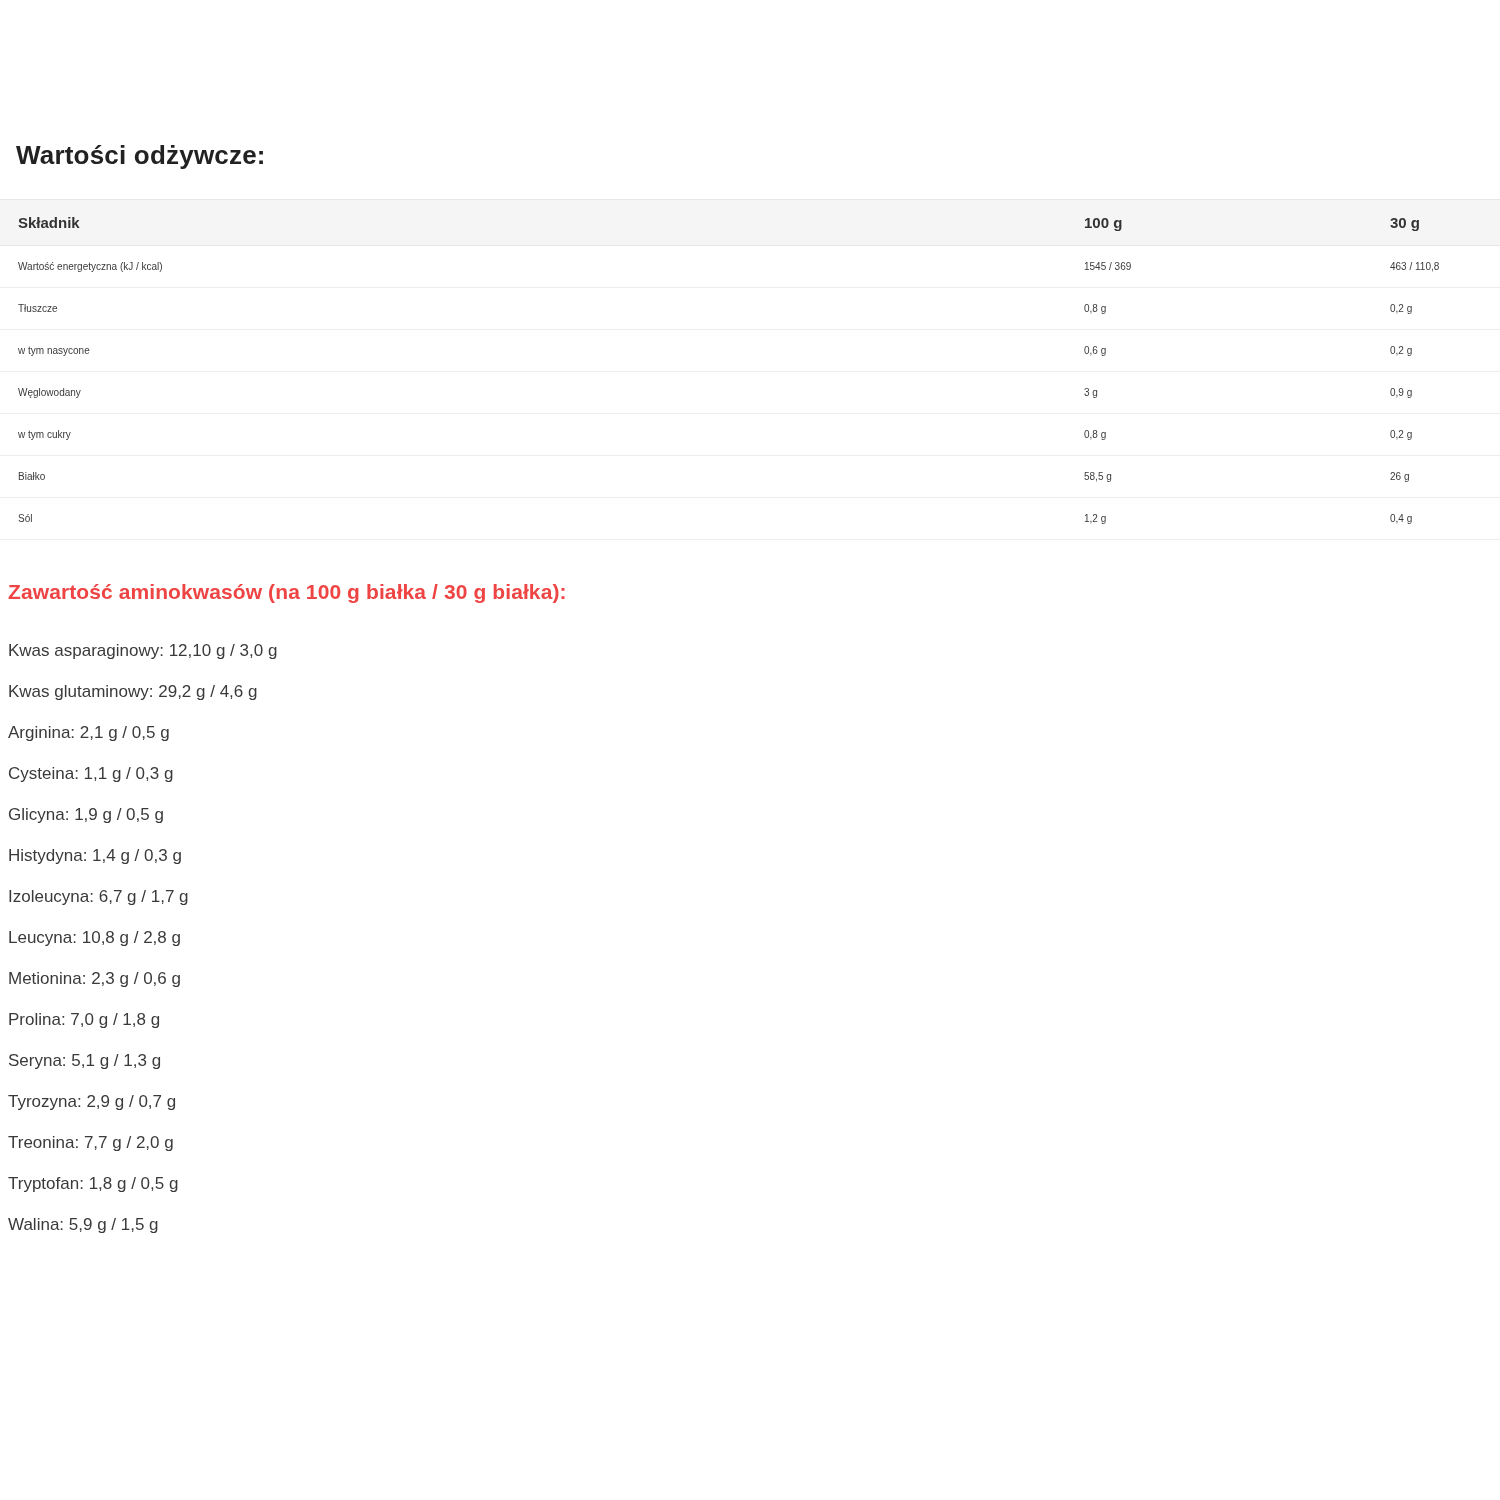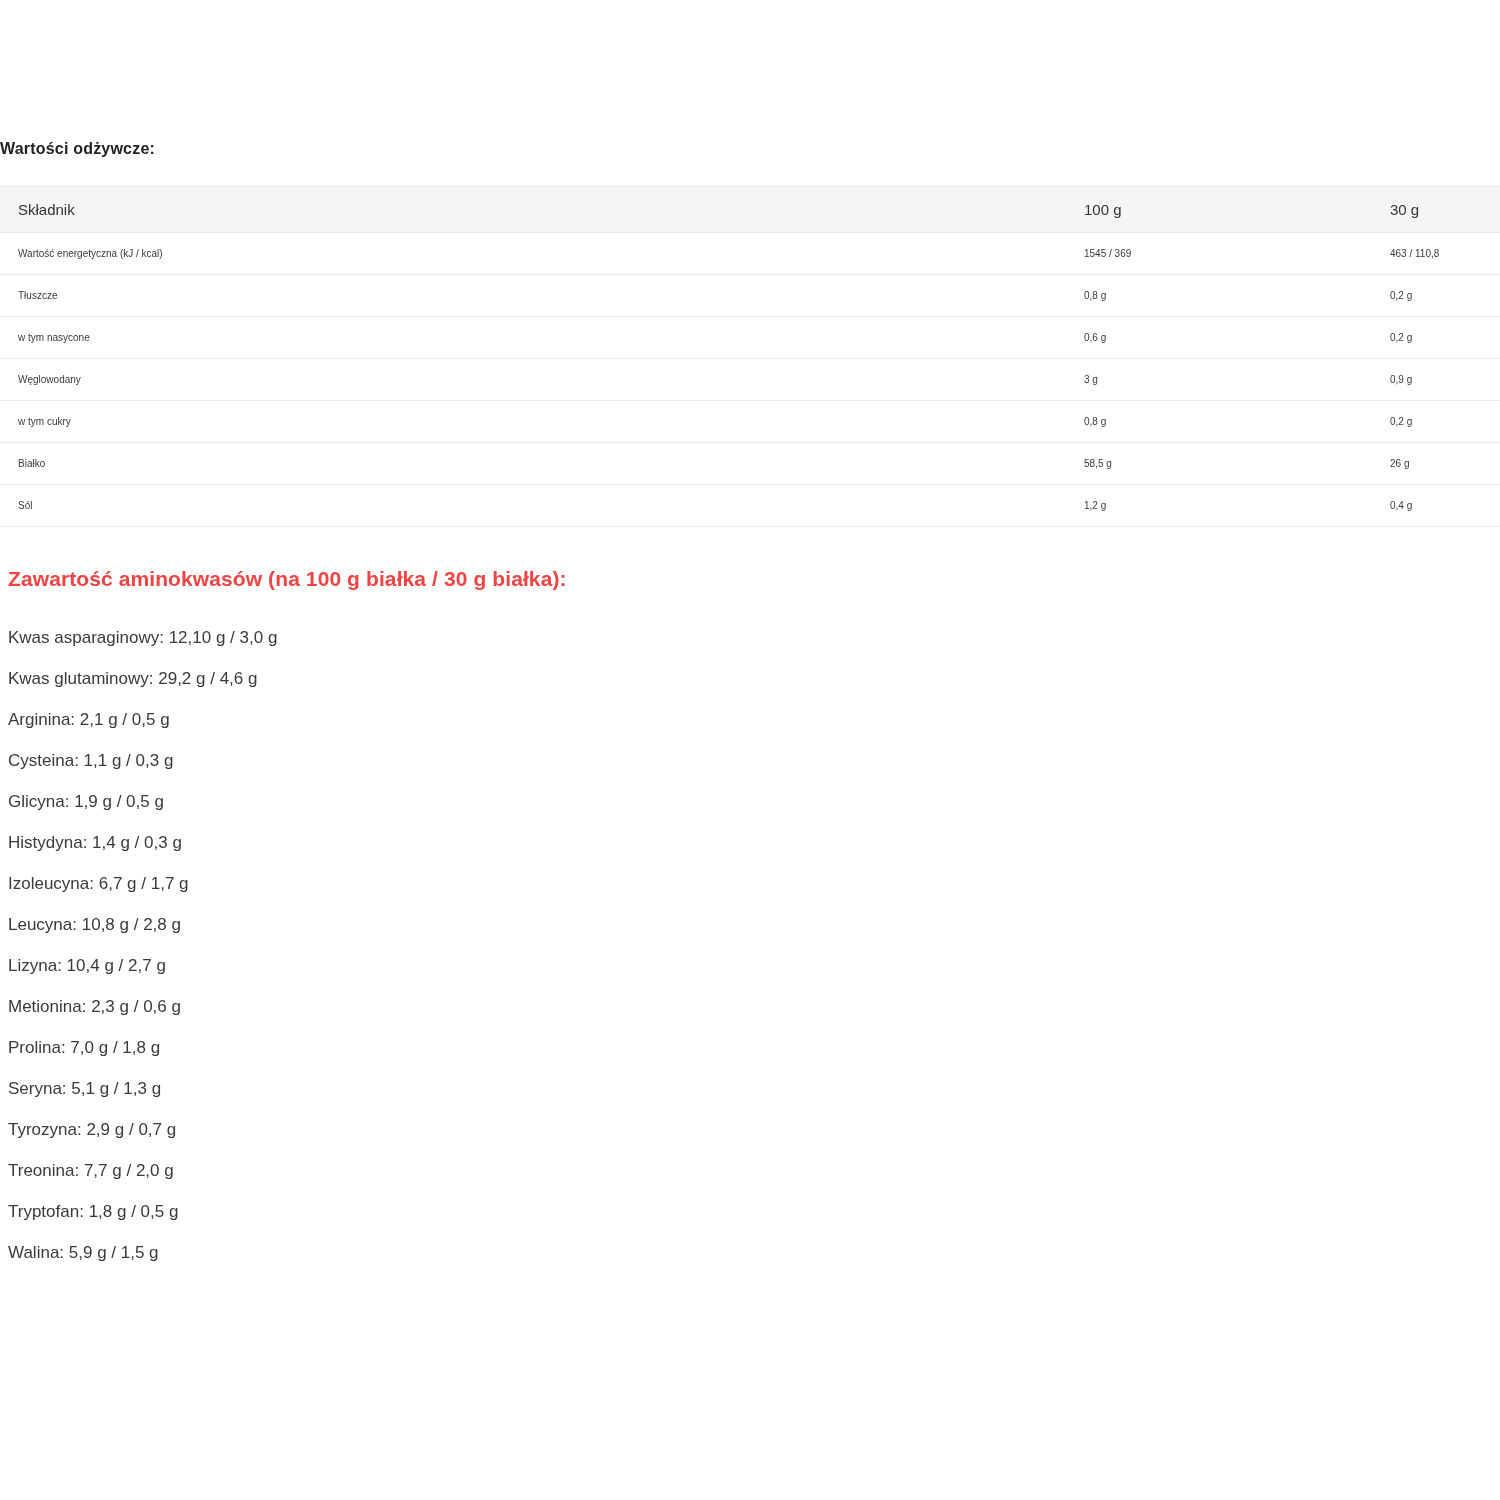--- a/index.html
+++ b/index.html
@@ -14,36 +14,36 @@
     color: #333333;
     overflow: hidden;
   }
   .page {
     box-sizing: border-box;
     width: 1500px;
     height: 1500px;
     padding: 140px 0 0 0;
   }
   .section-title {
-    font-size: 16px;
+    font-size: 26px;
     font-weight: bold;
     color: #222222;
-    margin: 0 0 28px 0;
+    margin: 0 0 28px 16px;
     letter-spacing: 0.2px;
   }
   .nutrition-table {
     width: 1486px;
     margin: 0 0 0 0;
     border-collapse: collapse;
     table-layout: fixed;
   }
   .nutrition-table thead th {
     background: #f5f5f5;
     font-size: 15px;
-    font-weight: normal;
+    font-weight: bold;
     color: #333333;
     text-align: left;
     padding: 14px 18px;
     border-top: 1px solid #e6e6e6;
     border-bottom: 1px solid #e6e6e6;
   }
   .nutrition-table tbody td {
     font-size: 10px;
     color: #3a3a3a;
     padding: 15px 18px;
@@ -131,21 +131,20 @@
     <h2 class="amino-title">Zawartość aminokwasów (na 100 g białka / 30 g białka):</h2>
     <ul class="amino-list">
       <li>Kwas asparaginowy: 12,10 g / 3,0 g</li>
       <li>Kwas glutaminowy: 29,2 g / 4,6 g</li>
       <li>Arginina: 2,1 g / 0,5 g</li>
       <li>Cysteina: 1,1 g / 0,3 g</li>
       <li>Glicyna: 1,9 g / 0,5 g</li>
       <li>Histydyna: 1,4 g / 0,3 g</li>
       <li>Izoleucyna: 6,7 g / 1,7 g</li>
       <li>Leucyna: 10,8 g / 2,8 g</li>
-      <li>Lizyna: 10,4 g / 2,7 g</li>
       <li>Metionina: 2,3 g / 0,6 g</li>
       <li>Prolina: 7,0 g / 1,8 g</li>
       <li>Seryna: 5,1 g / 1,3 g</li>
       <li>Tyrozyna: 2,9 g / 0,7 g</li>
       <li>Treonina: 7,7 g / 2,0 g</li>
       <li>Tryptofan: 1,8 g / 0,5 g</li>
       <li>Walina: 5,9 g / 1,5 g</li>
     </ul>
   </div>
 

